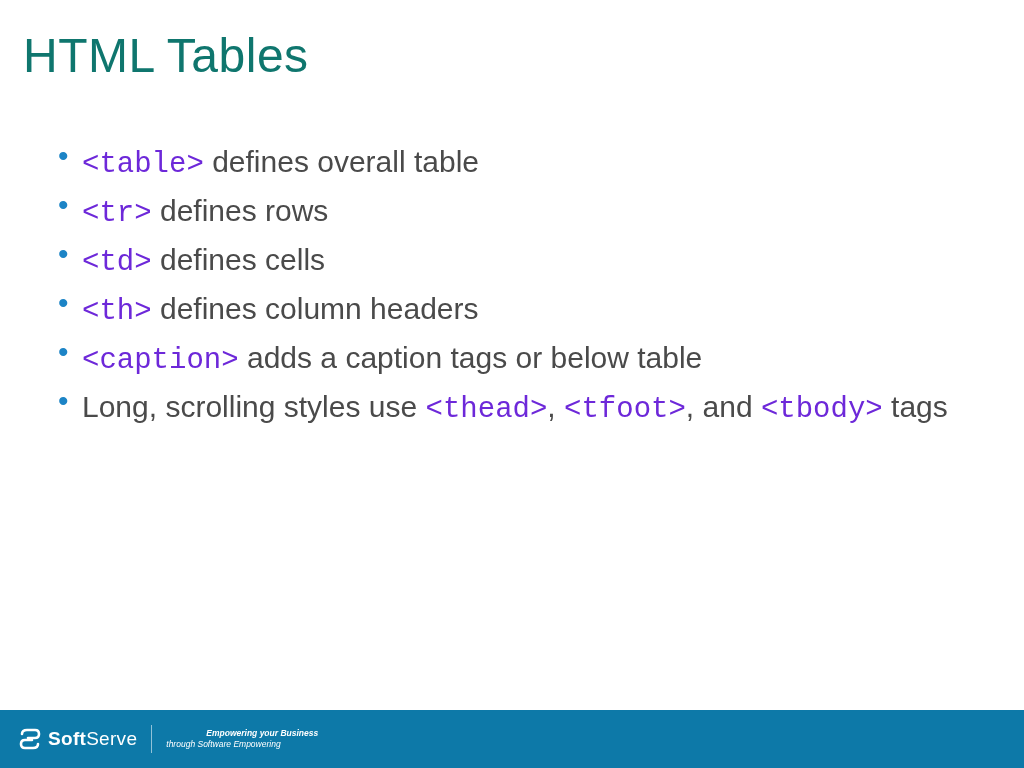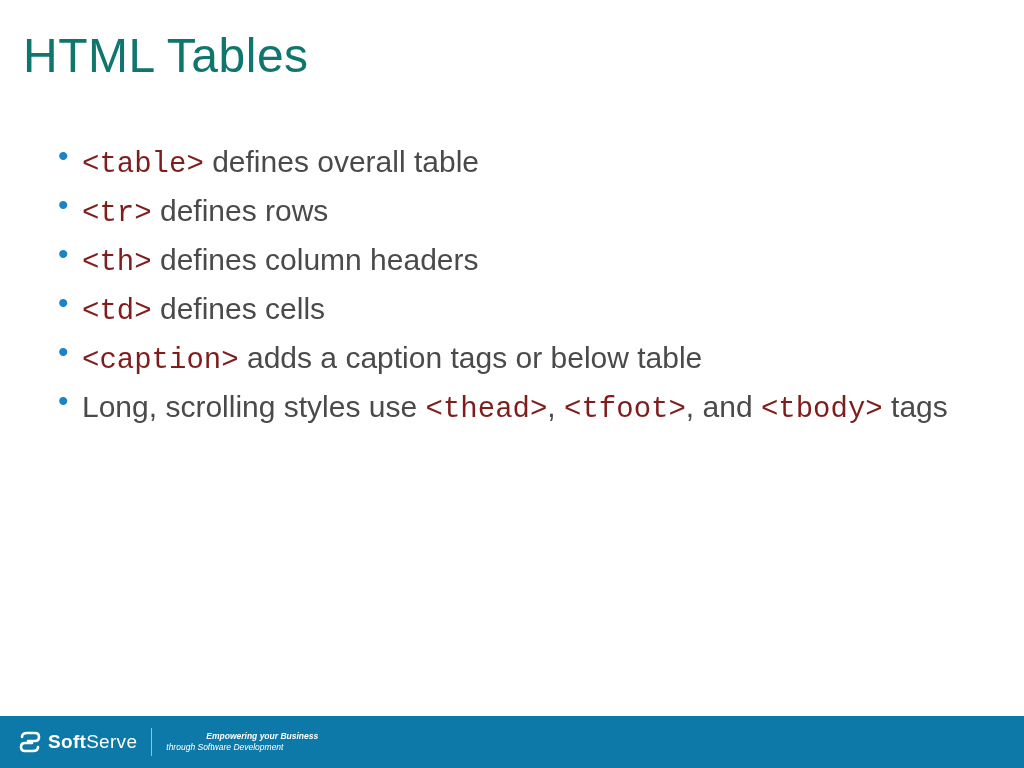--- a/index.html
+++ b/index.html
@@ -46,29 +46,29 @@
       position: absolute;
       left: 2px;
       top: -6px;
       color: #1c84c6;
       font-size: 30px;
       font-weight: 400;
     }
     .code {
       font-family: "Courier New", Courier, monospace;
       font-size: 29px;
-      color: #7f1d1d;
+      color: #6d28d9;
       font-weight: 400;
     }
     .footer {
       position: absolute;
       bottom: 0;
       left: 0;
       width: 100%;
-      height: 52px;
+      height: 58px;
       background: #0d79a8;
       display: flex;
       align-items: flex-end;
       padding-left: 18px;
     }
     .logo-group {
       display: flex;
       align-items: center;
       height: 100%;
     }
@@ -116,24 +116,24 @@
 
   <div class="content">
     <ul class="bullet-list">
       <li class="bullet-item">
         <span class="code">&lt;table&gt;</span><span> defines overall table</span>
       </li>
       <li class="bullet-item">
         <span class="code">&lt;tr&gt;</span><span> defines rows</span>
       </li>
       <li class="bullet-item">
-        <span class="code">&lt;th&gt;</span><span> defines column headers</span>
+        <span class="code">&lt;td&gt;</span><span> defines cells</span>
       </li>
       <li class="bullet-item">
-        <span class="code">&lt;td&gt;</span><span> defines cells</span>
+        <span class="code">&lt;th&gt;</span><span> defines column headers</span>
       </li>
       <li class="bullet-item">
         <span class="code">&lt;caption&gt;</span><span> adds a caption tags or below table</span>
       </li>
       <li class="bullet-item">
         <span>Long, scrolling styles use </span><span class="code">&lt;thead&gt;</span><span>, </span><span class="code">&lt;tfoot&gt;</span><span>, and </span><span class="code">&lt;tbody&gt;</span><span> tags</span>
       </li>
     </ul>
   </div>
 
@@ -142,17 +142,17 @@
       <span class="logo-icon">
         <svg width="24" height="24" viewBox="0 0 24 24">
           <path d="M 4 7 Q 4 3 9 3 L 17 3 Q 21 3 21 7 Q 21 11 17 11 L 10 11" stroke="#ffffff" stroke-width="2.6" fill="none" stroke-linecap="round"></path>
           <path d="M 20 17 Q 20 21 15 21 L 7 21 Q 3 21 3 17 Q 3 13 7 13 L 14 13" stroke="#ffffff" stroke-width="2.6" fill="none" stroke-linecap="round"></path>
         </svg>
       </span>
       <span class="logo-text"><span>Soft</span><span class="light">Serve</span></span>
       <div class="divider"></div>
       <div class="tagline">
         <div class="tagline-line1">Empowering your Business</div>
-        <div class="tagline-line2">through Software Development</div>
+        <div class="tagline-line2">through Software Empowering</div>
       </div>
     </div>
   </div>
 </div>
 
 </body></html>

